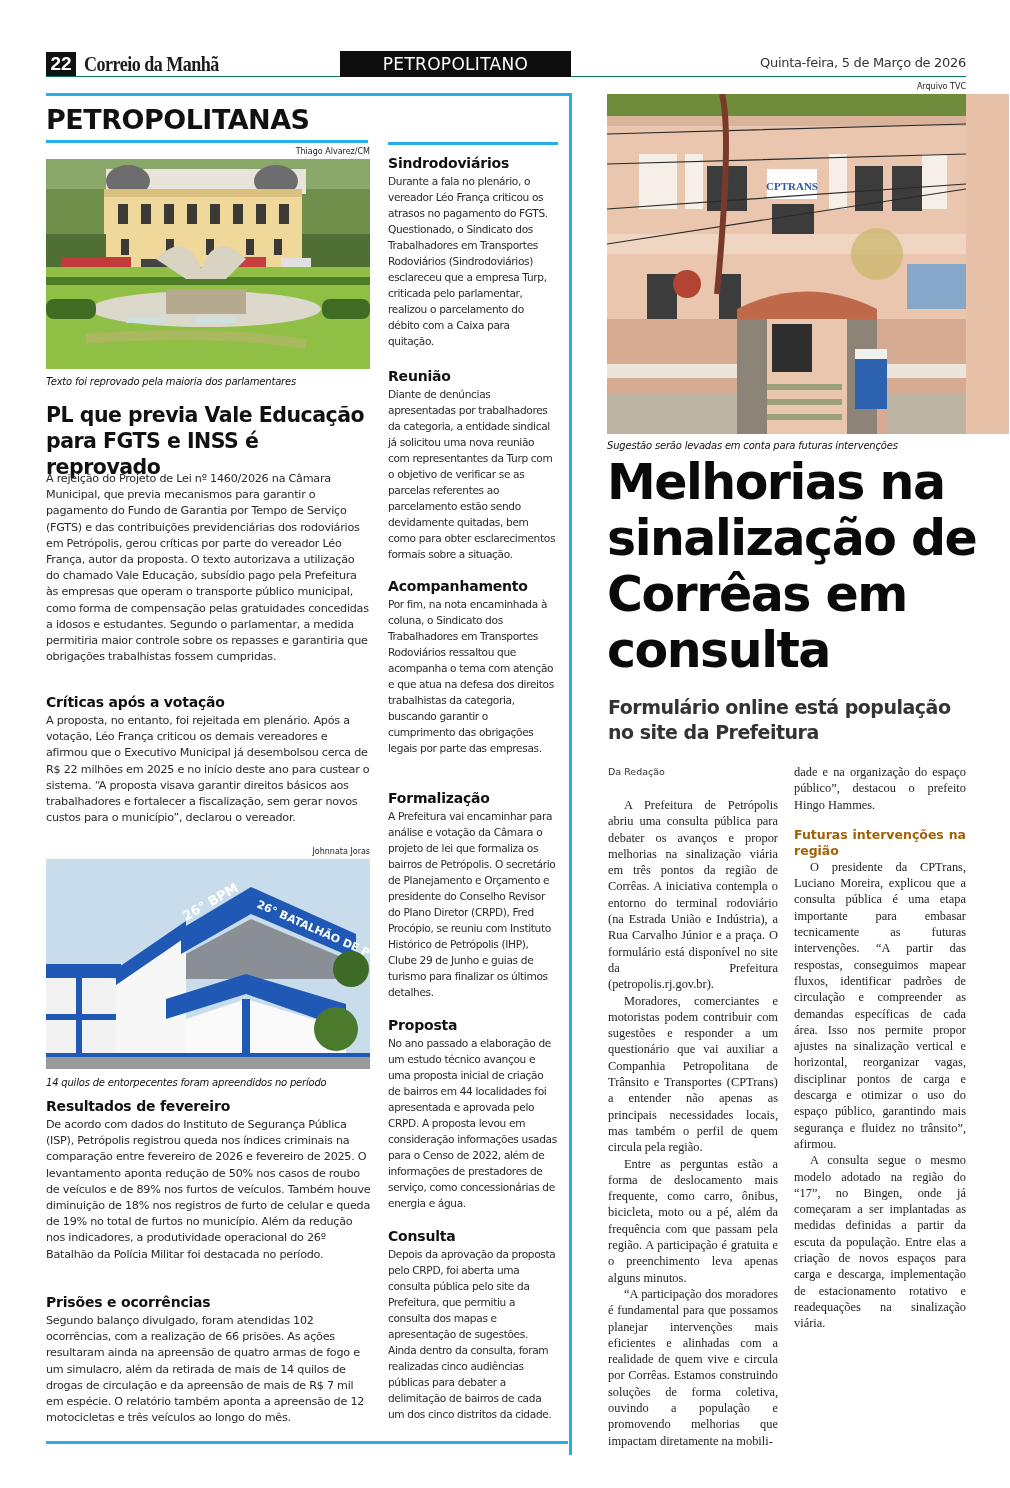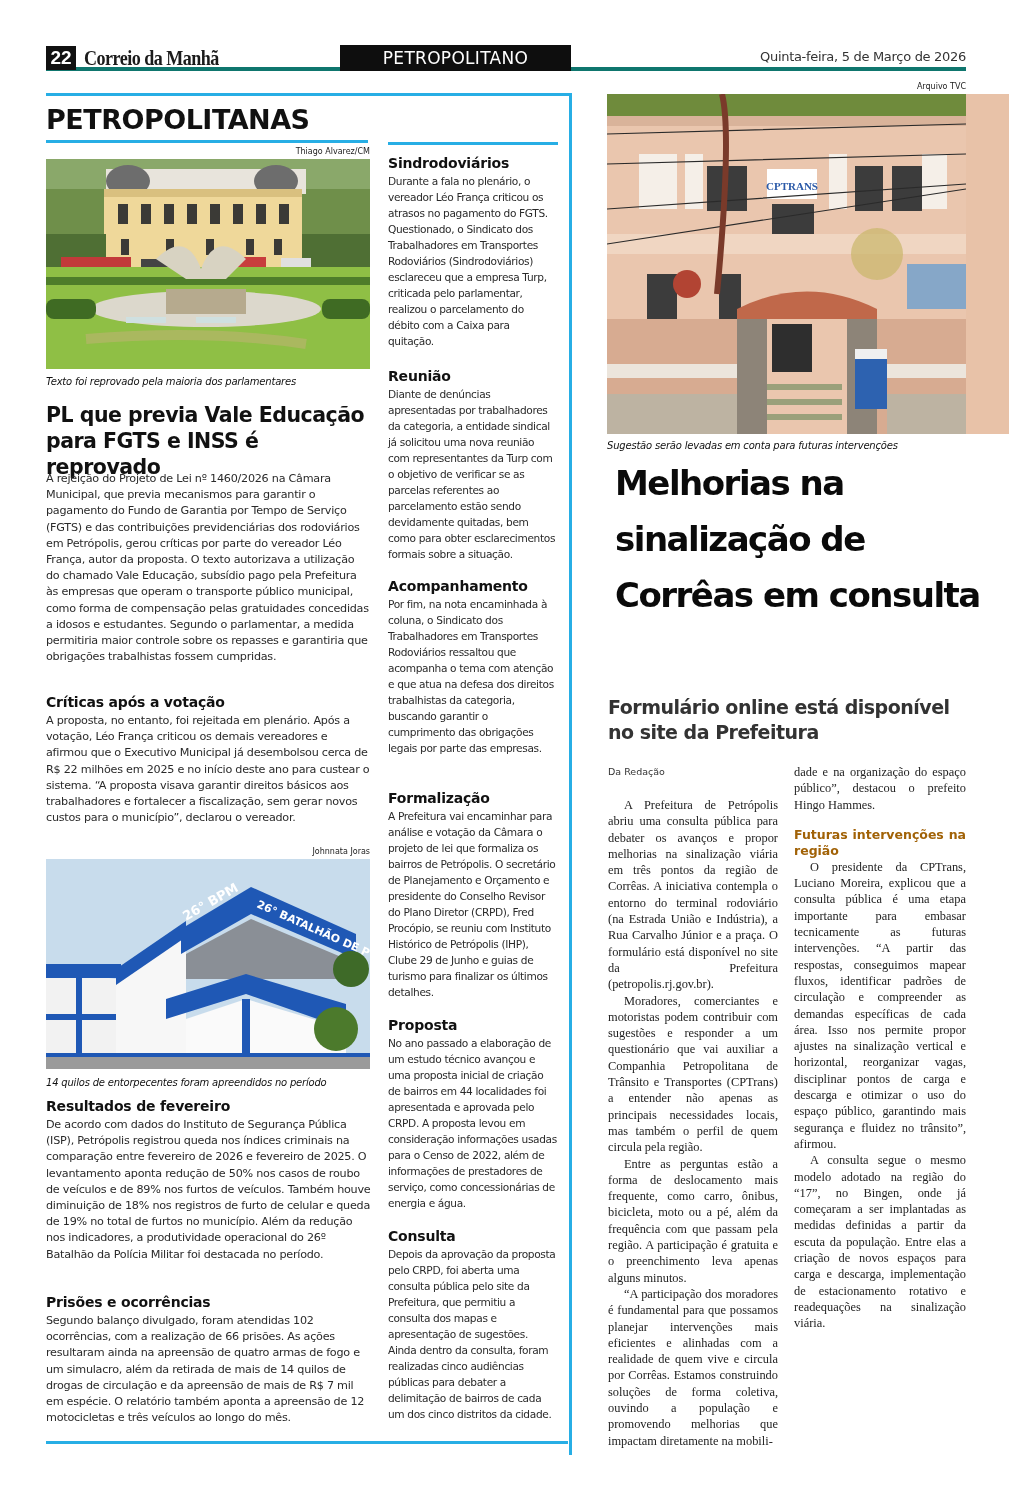--- a/index.html
+++ b/index.html
@@ -1,20 +1,20 @@
 <!DOCTYPE html>
 <html><head>
 <meta charset="utf-8">
 <style>
   * { box-sizing: border-box; margin: 0; padding: 0; }
   html, body { width: 1010px; height: 1488px; background: #ffffff; overflow: hidden; }
   body { position: relative; font-family: "DejaVu Sans", sans-serif; color: #1b1b1b; }
 
   
-  .masthead { position: absolute; left: 46px; top: 45px; width: 920px; height: 26px; border-bottom: 4px solid #0f766e; }
+  .masthead { position: absolute; left: 46px; top: 51px; width: 920px; height: 26px; border-bottom: 1px solid #0f766e; }
   .page-num { position: absolute; left: 0; top: 1px; height: 24px; width: 30px; background: #111; color: #fff; font-family: "Liberation Sans", sans-serif; font-weight: 700; font-size: 19px; line-height: 24px; text-align: center; }
   .paper-name { position: absolute; left: 38px; top: 1px; font-family: "Liberation Serif", serif; font-weight: 700; font-size: 21px; line-height: 24px; letter-spacing: -0.6px; transform: scaleX(0.86); transform-origin: left center; }
   .section-label { position: absolute; left: 294px; top: 0px; width: 231px; height: 26px; background: #0e0e0e; color: #fff; font-family: "DejaVu Sans", sans-serif; font-size: 17px; line-height: 26px; text-align: center; letter-spacing: 0.3px; }
   .date { position: absolute; right: 0; top: 4px; font-family: "DejaVu Sans", sans-serif; font-size: 13px; color: #333; letter-spacing: -0.3px; }
 
   
   .frame-top { position: absolute; left: 46px; top: 93px; width: 526px; height: 3px; background: #27aee5; }
   .frame-right { position: absolute; left: 569px; top: 93px; width: 3px; height: 1362px; background: #27aee5; }
   .frame-bottom { position: absolute; left: 46px; top: 1441px; width: 522px; height: 3px; background: #27aee5; }
   .col-title { position: absolute; left: 46px; top: 104px; font-family: "DejaVu Sans", sans-serif; font-weight: 700; font-size: 27px; letter-spacing: -0.5px; color: #111; }
@@ -29,21 +29,21 @@
   
   .headline-left { position: absolute; left: 46px; top: 402px; width: 330px; font-family: "DejaVu Sans", sans-serif; font-size: 20.5px; line-height: 26px; letter-spacing: -0.5px; color: #111; }
   .body-sans { font-family: "DejaVu Sans", sans-serif; font-size: 11.2px; line-height: 16.2px; color: #2a2a2a; letter-spacing: -0.25px; text-align: left; }
   .subhead { font-family: "DejaVu Sans", sans-serif; font-weight: 700; font-size: 14px; color: #111; letter-spacing: -0.2px; }
   .block { position: absolute; }
 
   
   .mid-sans { font-family: "DejaVu Sans", sans-serif; font-size: 10.6px; line-height: 16px; color: #2a2a2a; letter-spacing: -0.35px; }
 
   
-  .big-headline { position: absolute; left: 607px; top: 455px; width: 370px; font-family: "DejaVu Sans", sans-serif; font-size: 34px; line-height: 56px; letter-spacing: -1.5px; color: #0a0a0a; margin-left: 8px; }
+  .big-headline { position: absolute; left: 607px; top: 455px; width: 370px; font-family: "DejaVu Sans", sans-serif; font-size: 49px; line-height: 56px; letter-spacing: -1.5px; color: #0a0a0a; }
   .deck { position: absolute; left: 608px; top: 695px; width: 370px; font-family: "DejaVu Sans", sans-serif; font-size: 19px; line-height: 25px; color: #333; letter-spacing: -0.5px; }
   .byline { position: absolute; left: 608px; top: 766px; font-family: "DejaVu Sans", sans-serif; font-size: 9.5px; color: #333; }
   .serif-col { position: absolute; font-family: "Liberation Serif", serif; font-size: 12.4px; line-height: 16.3px; color: #222; text-align: justify; }
   .serif-col p { text-indent: 16px; }
   .serif-col p.noindent { text-indent: 0; }
   .serif-sub { font-family: "DejaVu Sans", sans-serif; font-weight: 700; font-size: 12.5px; line-height: 16px; color: #a16207; margin-top: 14px; margin-bottom: 0; text-indent: 0 !important; }
 </style>
 </head>
 <body>
 
@@ -219,21 +219,21 @@
     <rect x="280" y="300" width="79" height="40" fill="#bdb3a2"></rect>
     <path d="M0 40 L359 30 M0 70 L359 60 M0 115 L359 90 M0 150 L359 95" stroke="#2a2a2a" stroke-width="1.2" fill="none"></path>
     <path d="M115 0 Q125 40 110 200" stroke="#7a3a2a" stroke-width="6" fill="none"></path>
     <circle cx="80" cy="190" r="14" fill="#b24433"></circle>
     <circle cx="270" cy="160" r="26" fill="#c9b76a" opacity="0.7"></circle>
   </svg>
 </div>
 <div class="caption" style="left:607px; top:440px;">Sugestão serão levadas em conta para futuras intervenções</div>
 
 <h1 class="big-headline">Melhorias na sinalização de Corrêas em consulta</h1>
-<h2 class="deck">Formulário online está disponível no site da Prefeitura</h2>
+<h2 class="deck">Formulário online está população no site da Prefeitura</h2>
 <div class="byline">Da Redação</div>
 
 <div class="serif-col" style="left:608px; top:797px; width:170px;">
   <p>A Prefeitura de Petrópolis abriu uma consulta pública para debater os avanços e propor melhorias na sinalização viária em três pontos da região de Corrêas. A iniciativa contempla o entorno do terminal rodoviário (na Estrada União e Indústria), a Rua Carvalho Júnior e a praça. O formulário está disponível no site da Prefeitura (petropolis.rj.gov.br).</p>
   <p>Moradores, comerciantes e motoristas podem contribuir com sugestões e responder a um questionário que vai auxiliar a Companhia Petropolitana de Trânsito e Transportes (CPTrans) a entender não apenas as principais necessidades locais, mas também o perfil de quem circula pela região.</p>
   <p>Entre as perguntas estão a forma de deslocamento mais frequente, como carro, ônibus, bicicleta, moto ou a pé, além da frequência com que passam pela região. A participação é gratuita e o preenchimento leva apenas alguns minutos.</p>
   <p>“A participação dos moradores é fundamental para que possamos planejar intervenções mais eficientes e alinhadas com a realidade de quem vive e circula por Corrêas. Estamos construindo soluções de forma coletiva, ouvindo a população e promovendo melhorias que impactam diretamente na mobili-</p>
 </div>
 
 <div class="serif-col" style="left:794px; top:764px; width:172px;">

